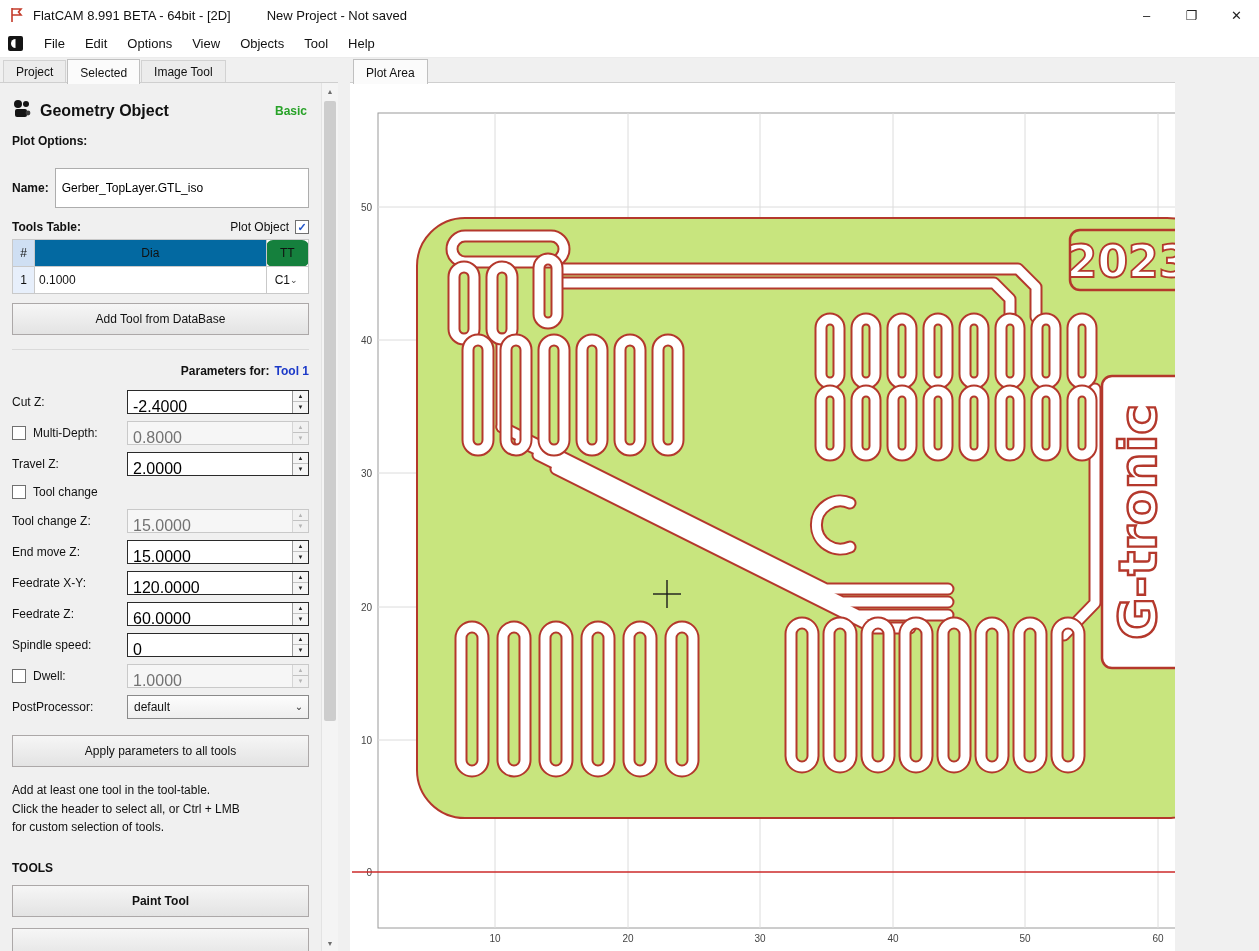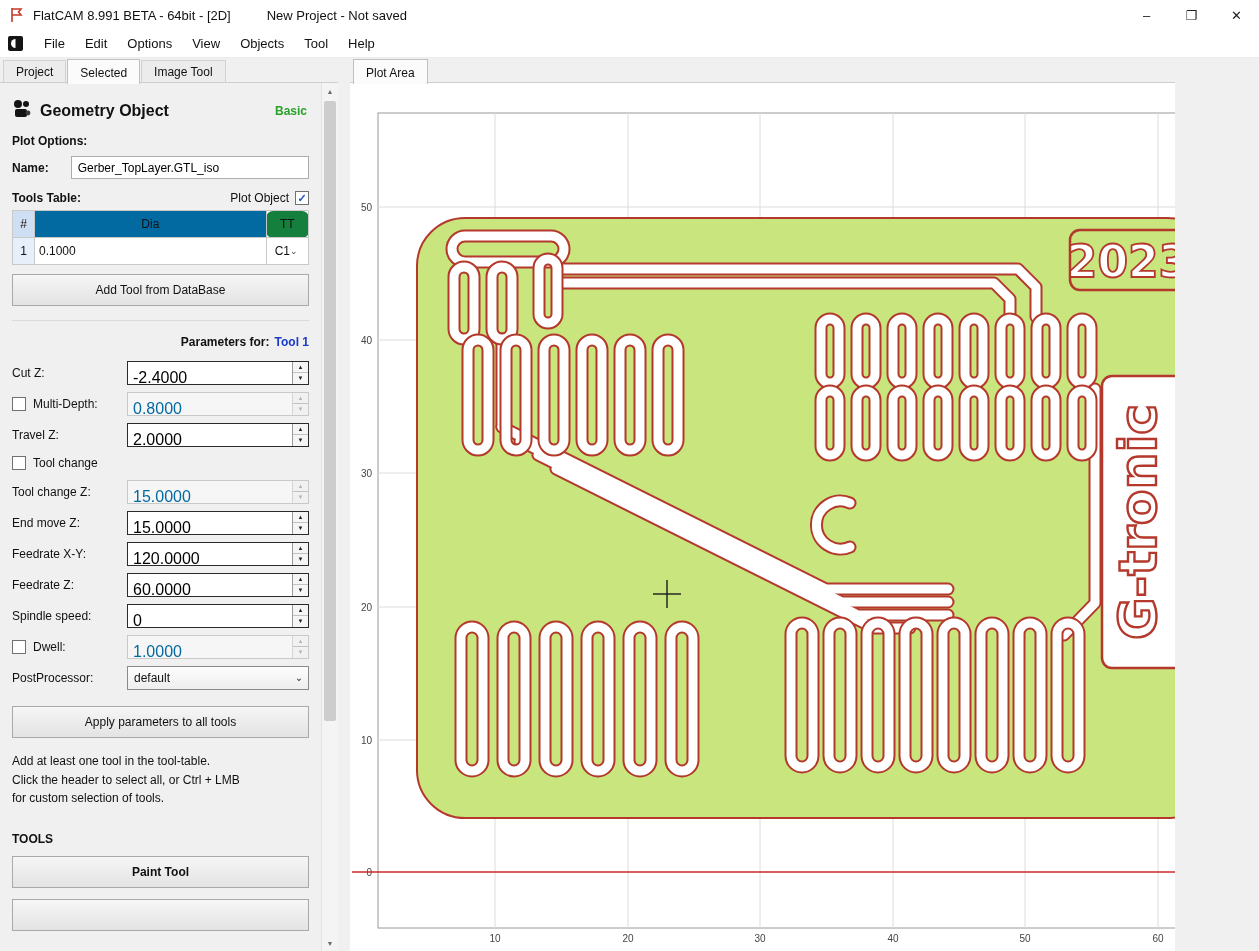--- a/index.html
+++ b/index.html
@@ -34,22 +34,22 @@
   .vs-arrow{height:16px;display:flex;align-items:center;justify-content:center;font-size:7px;color:#6d6d6d;}
   .vs-thumb{position:absolute;left:2px;right:2px;top:18px;height:620px;background:#cdcdcd;border-radius:2px;}
   .vs-down{position:absolute;bottom:0;left:0;right:0;}
   
   .hdr{display:flex;align-items:center;margin-top:4px;}
   .hdr-title{font-size:16px;font-weight:bold;margin-left:8px;}
   .badge-basic{margin-left:auto;margin-right:2px;color:#28a228;font-weight:bold;font-size:12px;}
   .lbl-b{font-weight:bold;font-size:12px;}
   .sec{margin-top:12px;}
   .row{display:flex;align-items:center;}
-  .name-row{margin-top:8px;gap:16px;}
-  .name-row input{flex:1;height:23px;border:1px solid #adadad;padding:2px 6px;font-size:12px;margin-left:6px;font-family:inherit;background:#fff;}
+  .name-row{margin-top:20px;}
+  .name-row input{flex:1;height:40px;border:1px solid #adadad;padding:2px 6px;font-size:12px;margin-left:6px;font-family:inherit;background:#fff;}
   .tt-row{margin-top:12px;}
   .cb{width:14px;height:14px;border:1px solid #707070;background:#fff;display:inline-flex;align-items:center;justify-content:center;flex:none;}
   .cb .mark{color:#2456c9;font-size:11px;font-weight:bold;line-height:1;}
   table.tools{border-collapse:collapse;width:100%;margin-top:5px;background:#fff;}
   table.tools th, table.tools td{border:1px solid #c9c9c9;font-size:12px;font-weight:normal;height:27px;padding:0 4px;}
   th.c-num{width:22px;background:#cfdff3;}
   th.c-dia{background:#0369a1;text-align:center;}
   th.c-tt{width:40px;background:#15803d;border-radius:7px;}
   td.c-num{background:#e7effb;text-align:center;}
   td.c-dia{text-align:left;padding-left:6px;}
@@ -64,21 +64,21 @@
   .tool-link{color:#1b39c8;font-weight:bold;margin-left:5px;}
   .frow{display:flex;align-items:center;height:31px;}
   .frow .flabel{font-size:12px;}
   .frow .cb{margin-right:7px;}
   .spinbox{margin-left:auto;width:182px;height:24px;border:1px solid #2a2a2a;background:#fff;display:flex;}
   .spinbox input{flex:1;border:none;outline:none;padding:16px 5px;font-size:16px;font-family:inherit;background:transparent;min-width:0;}
   .spin{width:16px;display:flex;flex-direction:column;border-left:1px solid #9a9a9a;}
   .sb{flex:1;display:flex;align-items:center;justify-content:center;font-size:6px;color:#222;background:#f5f5f5;}
   .sb + .sb{border-top:1px solid #c2c2c2;}
   .spinbox.disabled{border-color:#c9c9c9;background:#f6f6f6;}
-  .spinbox.disabled input{color:#0369a1;}
+  .spinbox.disabled input{color:#737373;}
   .spinbox.disabled .spin{border-left-color:#d5d5d5;}
   .spinbox.disabled .sb{color:#b5b5b5;background:#f1f1f1;}
   .combo{margin-left:auto;width:182px;height:24px;border:1px solid #8a8a8a;background:linear-gradient(#fdfdfd,#eee);display:flex;align-items:center;}
   .combo .txt{flex:1;padding-left:6px;}
   .combo .chev{width:18px;text-align:center;font-size:10px;color:#333;}
   .hint{margin-top:14px;font-size:12px;line-height:1.55;}
   .tools-label{font-weight:bold;margin-top:24px;font-size:12px;}
   
   .plot-wrap{flex:1;border-top:1px solid #cfcfcf;background:#fff;position:relative;overflow:hidden;}
   .plot-wrap svg{display:block;}

